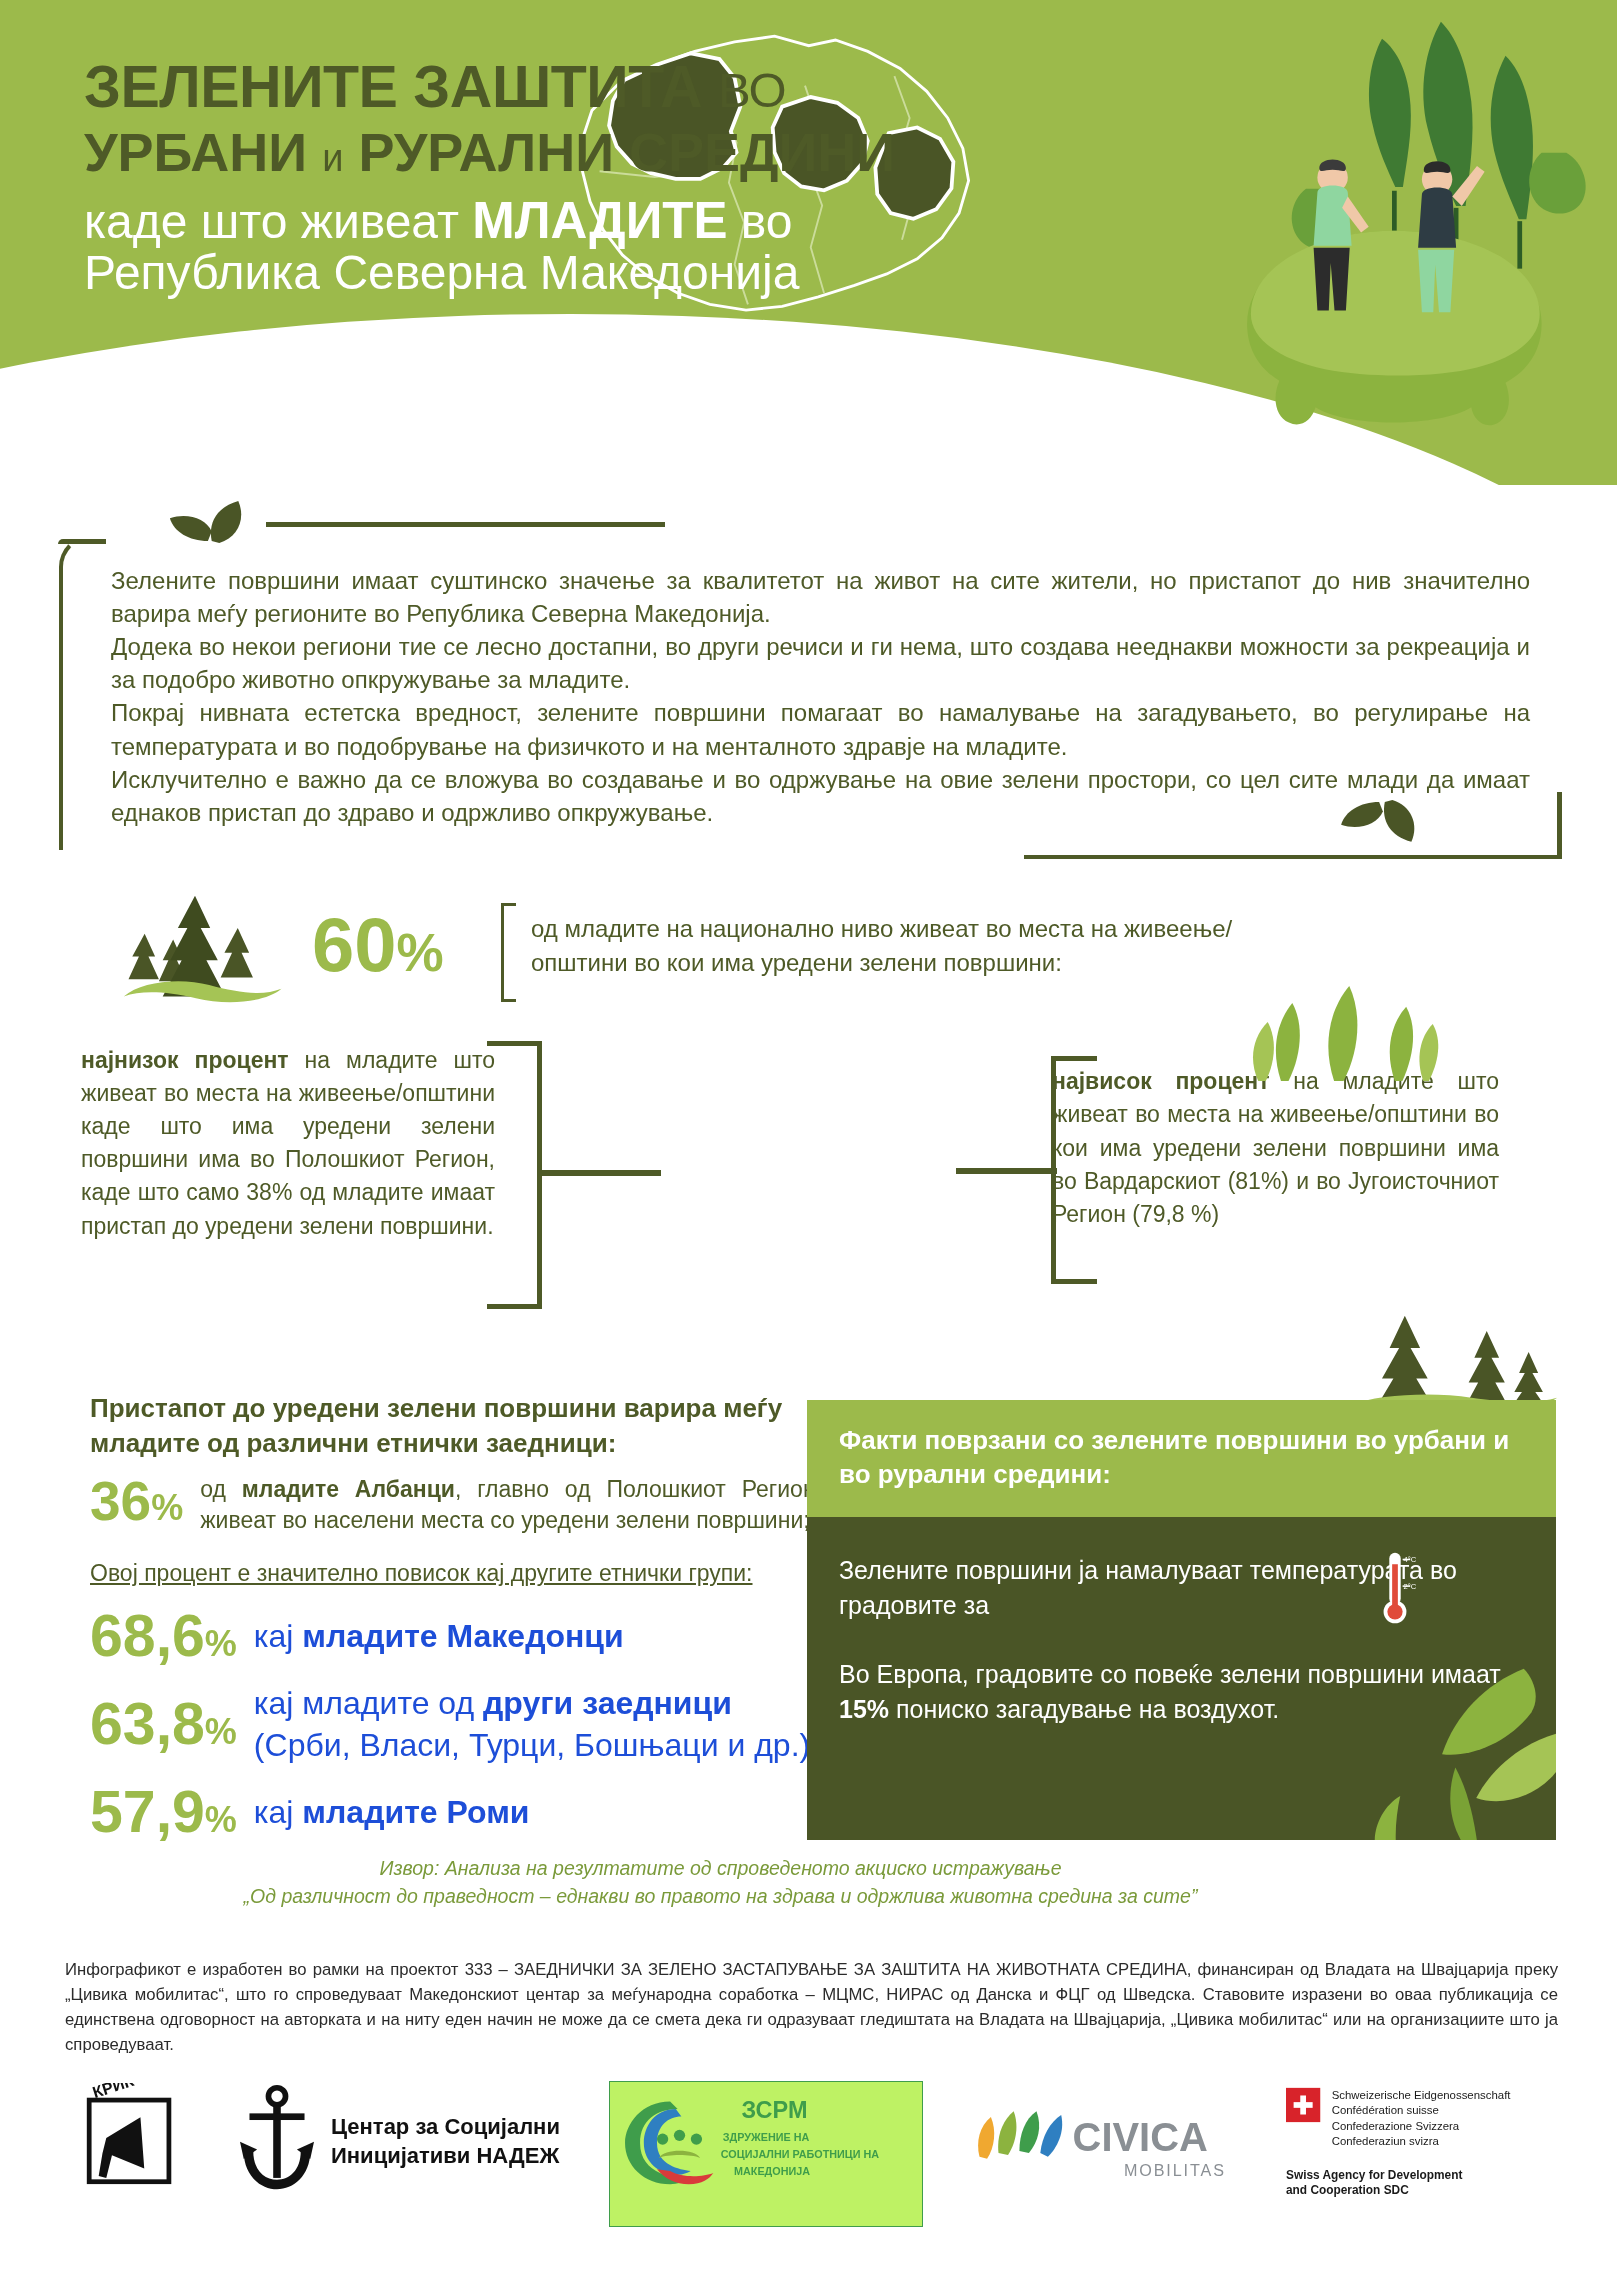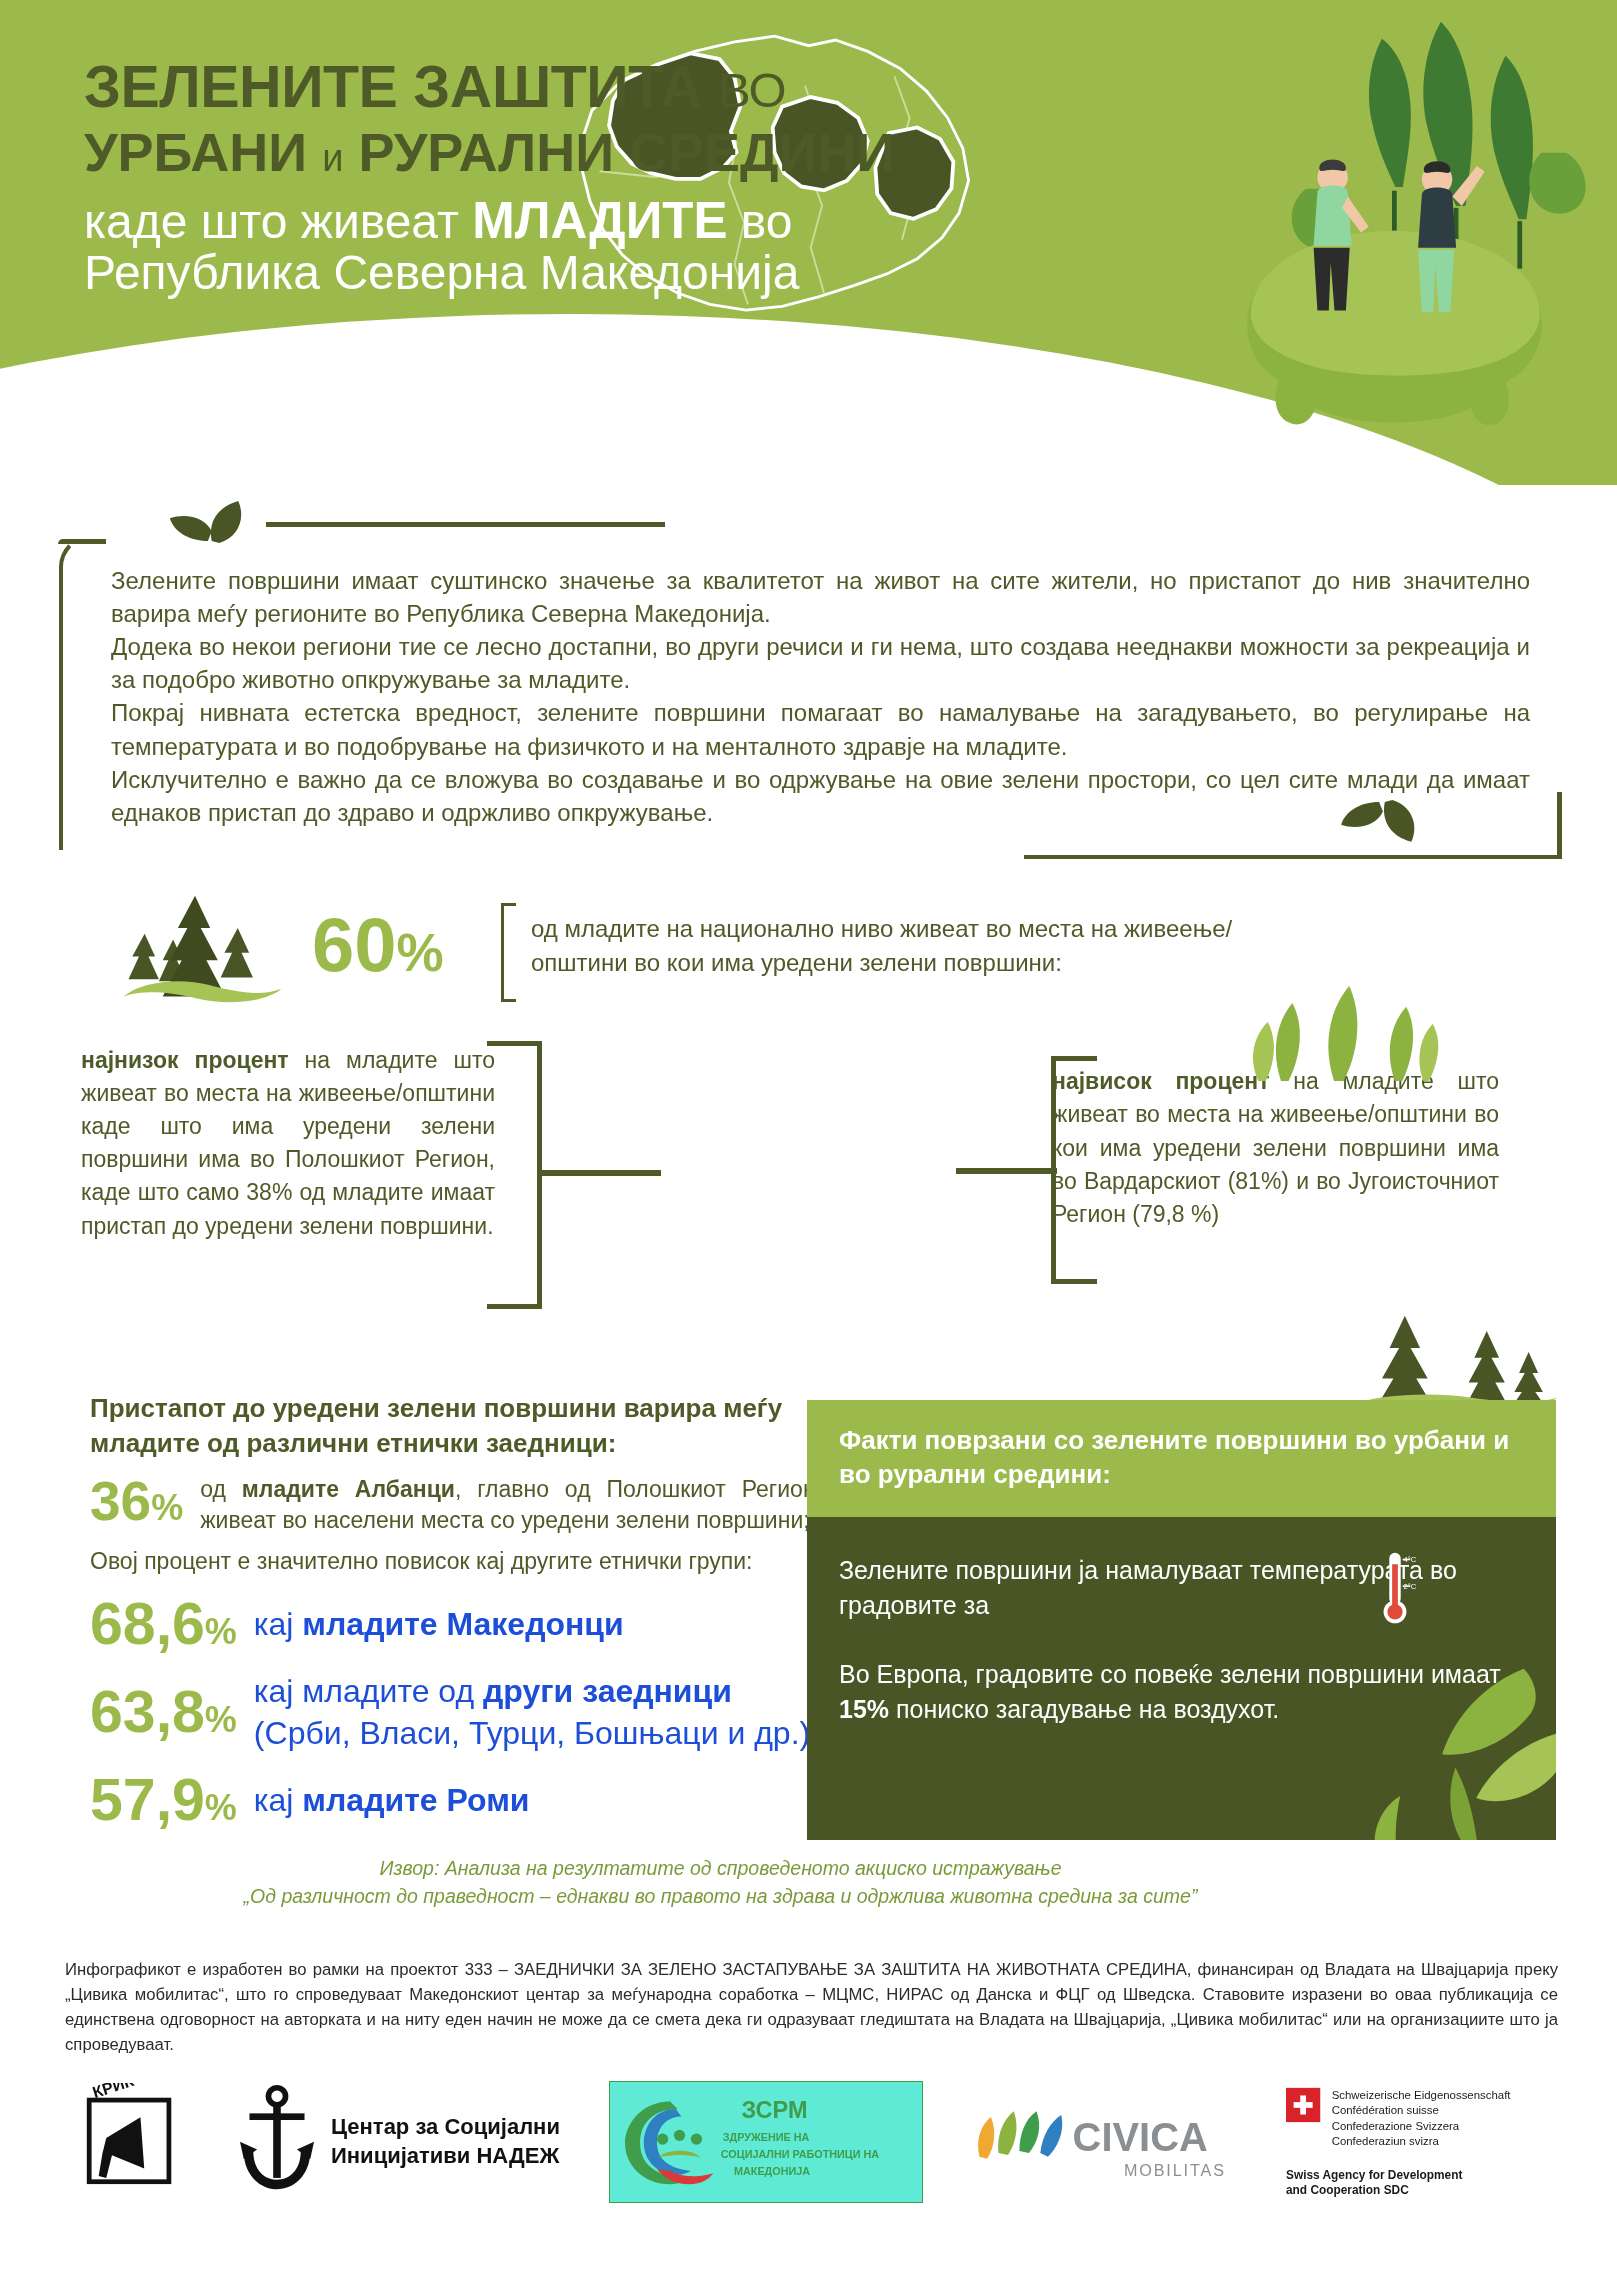--- a/index.html
+++ b/index.html
@@ -94,21 +94,21 @@
   .sprouts { position: absolute; right: 171px; top: 961px; width: 204px; height: 124px; }
   .firs-small { position: absolute; right: 57px; top: 1308px; width: 219px; height: 105px; }
 
   
   .ethnic { position: absolute; left: 90px; top: 1391px; width: 732px; }
   .ethnic-h { font-size: 26px; font-weight: bold; line-height: 1.34; color: #4e5a27; }
   .eth-row { display: flex; align-items: flex-start; margin-top: 13.3px; }
   .eth-num { font-size: 55px; font-weight: bold; color: #9cba4b; line-height: 1; white-space: nowrap; }
   .eth-num .pc { font-size: 36px; }
   .eth-txt { font-size: 23px; line-height: 1.36; color: #4e5a27; padding-left: 17px; text-align: justify; flex: 1; }
-  .eth-note { font-size: 23px; line-height: 1.38; color: #4e5a27; margin-top: 10px; }
+  .eth-note { font-size: 23px; line-height: 1.38; color: #4e5a27; margin-top: 22px; text-decoration: underline; }
   .eth-stat { display: flex; align-items: center; margin-top: 17px; }
   .eth-stat .eth-num { font-size: 59px; }
   .eth-stat .st-txt { font-size: 32px; color: #1d4ed8; padding-left: 17px; line-height: 1.3; }
 
   
   .facts { position: absolute; left: 807px; top: 1400px; width: 749px; height: 418px; }
   .facts-head { background: #9cba4b; padding: 23px 32px 25px 32px; }
   .facts-head h3 { color: #ffffff; font-size: 26px; font-weight: bold; line-height: 1.32; }
   .facts-body { background: #4a5526; padding: 36px 32px 28.5px 32px; height: 323px; position: relative; overflow: hidden; }
   .facts-body p { color: #ffffff; font-size: 25px; line-height: 1.4; position: relative; z-index: 3; }
@@ -124,21 +124,21 @@
   
   .disc { position: absolute; left: 65px; top: 1957px; width: 1493px; }
   .disc p { font-size: 16.7px; line-height: 1.5; color: #2b2b2b; text-align: justify; }
 
   
   .logos { position: absolute; left: 0; top: 2073px; width: 1618px; height: 181px; }
   .logo { position: absolute; }
   .l-krik { left: 74px; top: 9.5px; width: 112px; height: 112px; }
   .l-anchor { left: 236px; top: 9.5px; width: 82px; height: 112px; }
   .l-nadez { left: 331px; top: 40px; font-size: 22px; font-weight: bold; color: #111; line-height: 1.3; }
-  .l-zcrm { left: 609px; top: 7.6px; width: 314px; height: 122px; border: 1.9px solid #3f9d4b; background:#5eead4; }
+  .l-zcrm { left: 609px; top: 7.6px; width: 314px; height: 146px; border: 1.9px solid #3f9d4b; background:#bef264; }
   .l-civica { left: 970px; top: 23px; width: 285px; height: 95px; }
   .l-swiss { left: 1286px; top: 11.4px; width: 314px; height: 120px; }
 </style>
 </head>
 <body>
 
 <div class="header">
   <div class="wave2"></div>
 
   <svg class="hero-art" viewBox="0 0 420 470">

